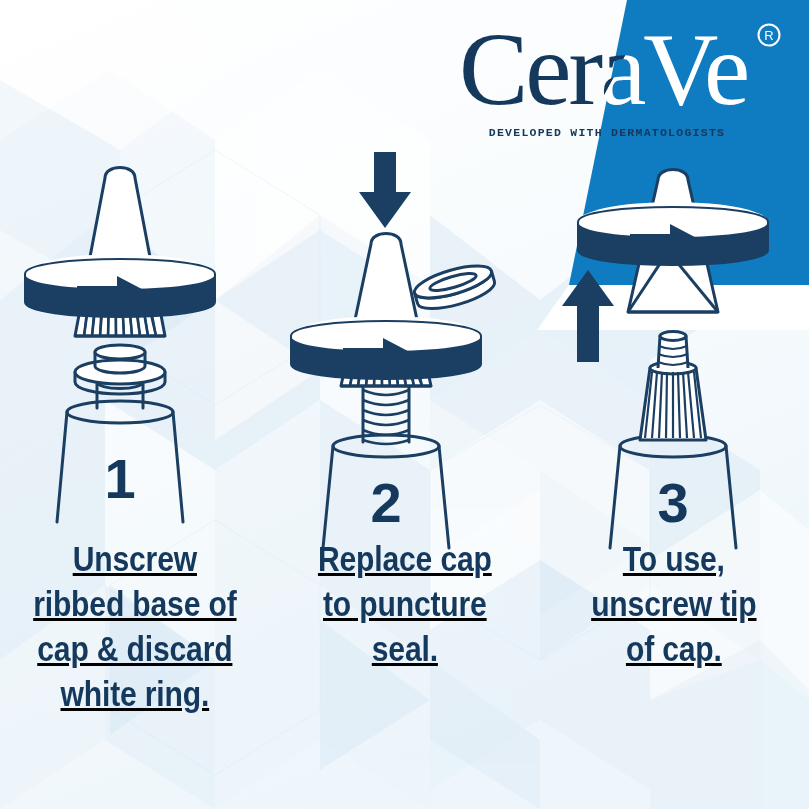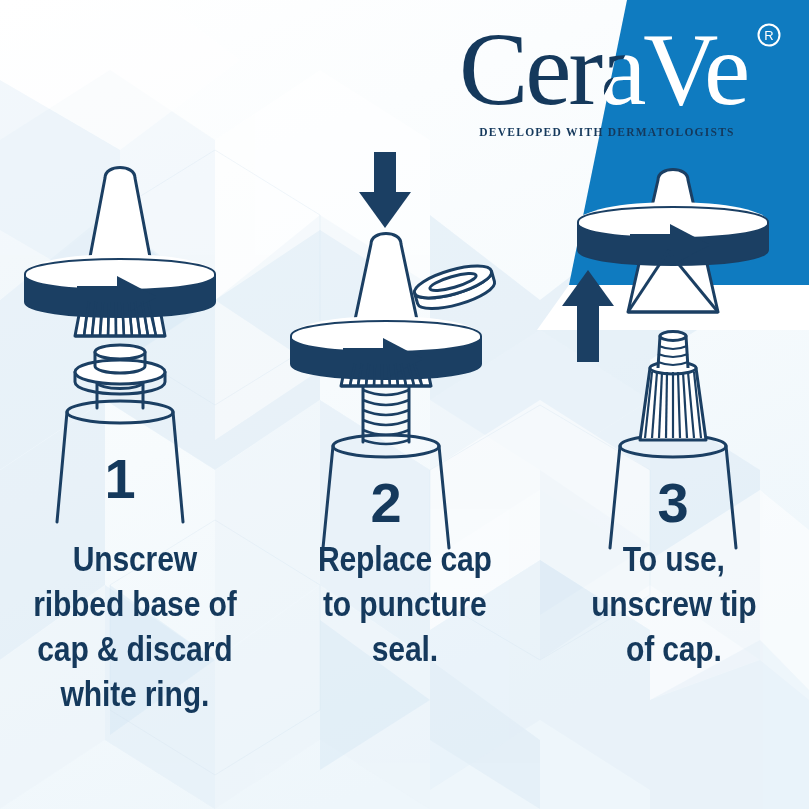--- a/index.html
+++ b/index.html
@@ -24,40 +24,40 @@
   }
 
   
   .logo-wrap{
     position:absolute;top:18px;right:22px;width:330px;height:118px;
   }
   .logo-svg{display:block;}
   .logo-tagline{
     position:absolute;left:0;right:30px;top:108px;
     text-align:center;
-    font-family:Liberation Serif, serif;
+    font-family:Liberation Mono, monospace;
     font-size:11.5px;letter-spacing:1.25px;font-weight:700;
     color:#15395c;white-space:nowrap;
   }
 
   
   .steps{
     position:absolute;left:0;top:150px;width:809px;height:420px;
     display:flex;
   }
   .step{
     flex:1 1 0;position:relative;height:420px;
   }
   .step-art{position:absolute;left:0;right:0;top:0;height:400px;}
   .step-art svg{display:block;margin:0 auto;}
 
   
   .captions{
     position:absolute;left:0;top:536px;width:809px;height:250px;
-    display:flex;align-items:flex-start;
+    display:flex;align-items:flex-start;text-decoration:underline;
   }
   .caption{
     flex:1 1 0;text-align:center;
     color:#15395c;
     font-family:"Liberation Sans Narrow","Liberation Sans", sans-serif;
     font-size:35px;line-height:1.29;font-weight:700;
     letter-spacing:-0.2px;
     padding:0 6px;
     transform:scaleX(0.86);
     transform-origin:center top;

